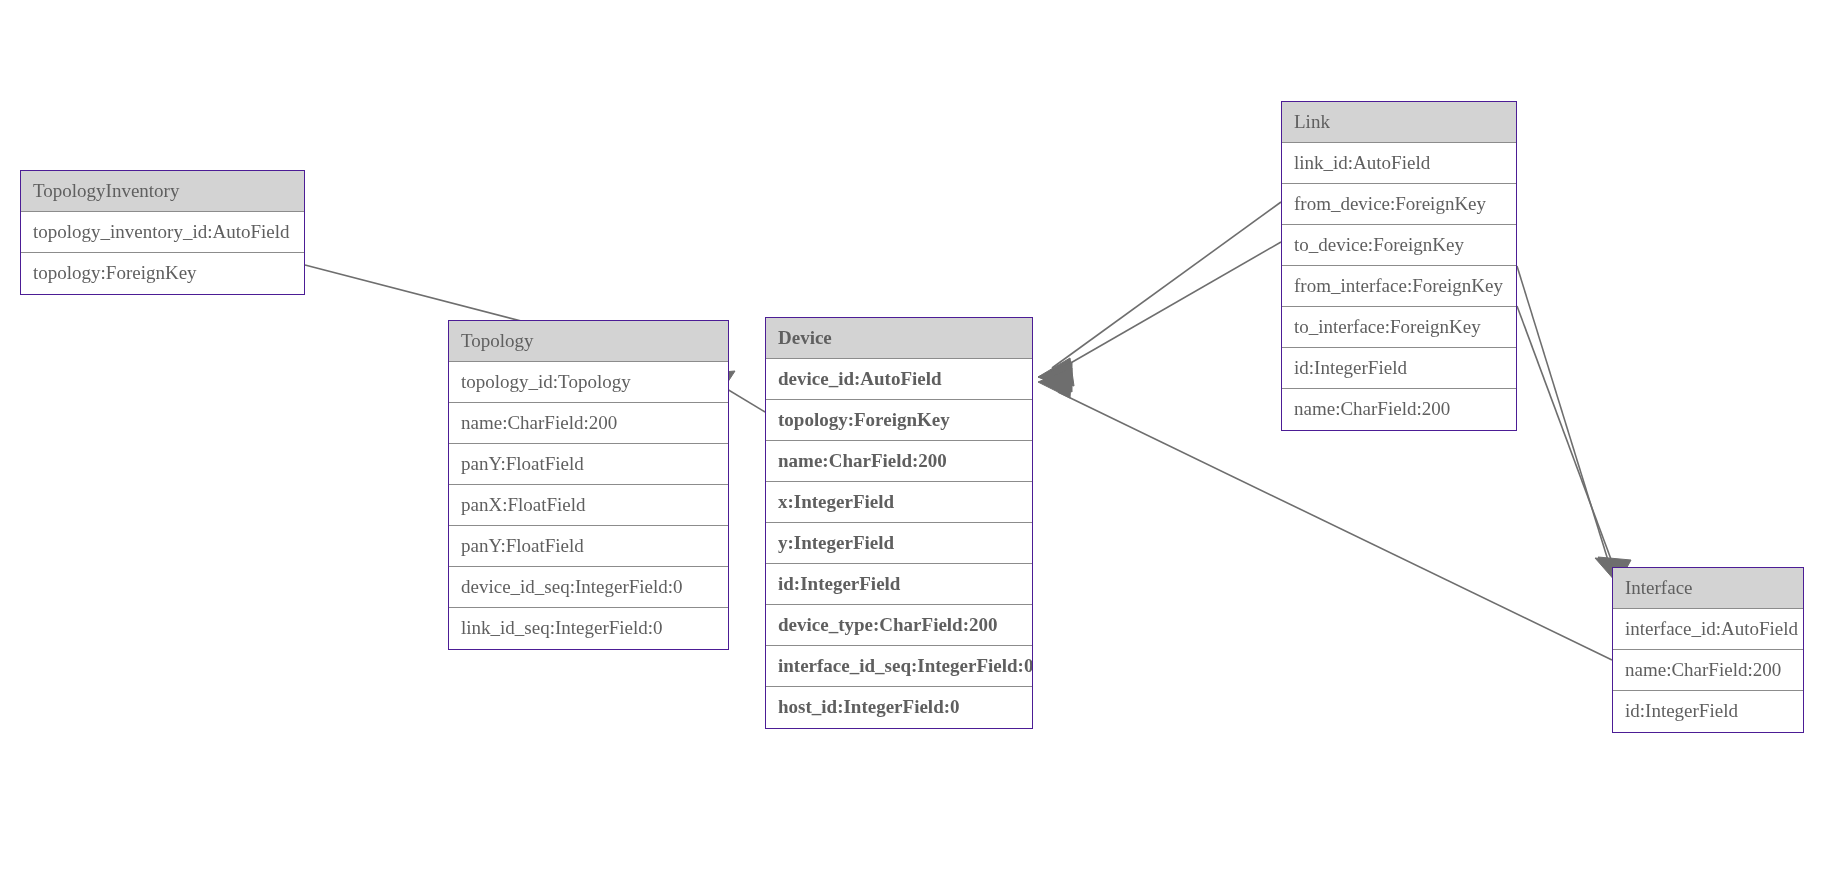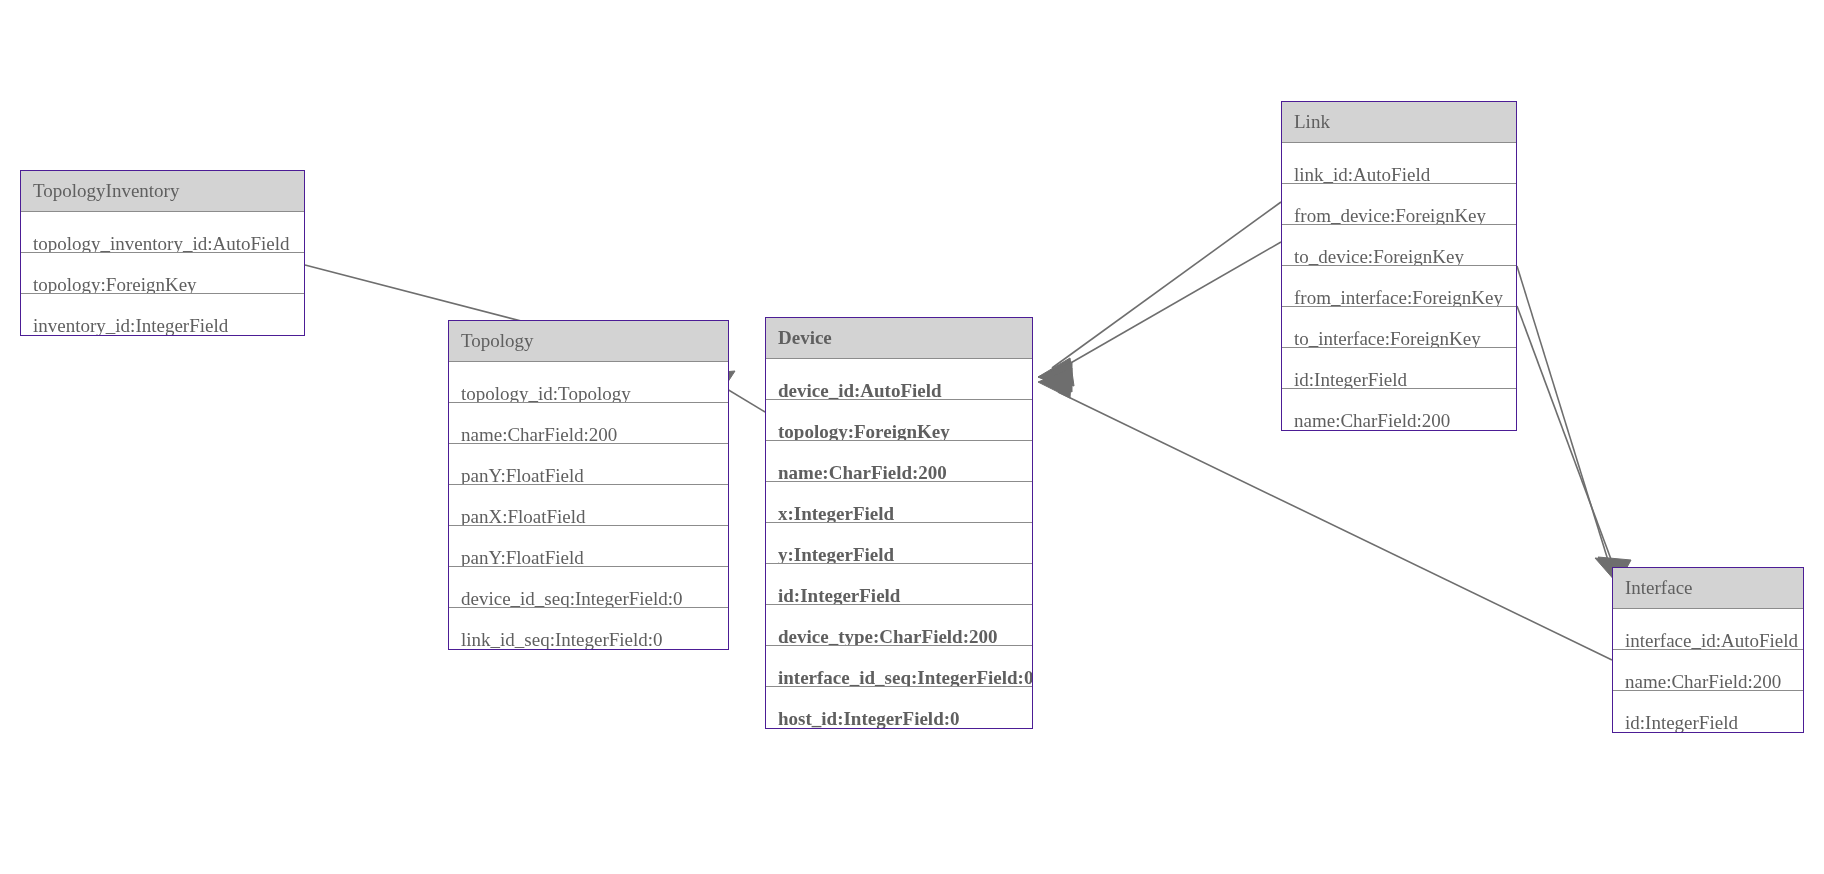--- a/index.html
+++ b/index.html
@@ -44,21 +44,21 @@
     white-space: nowrap;
     overflow: hidden;
   }
   .entity-row {
     box-sizing: border-box;
     height: 41px;
     line-height: 40px;
     border-bottom: 1px solid #8c8c8c;
     color: #5f5f5f;
     font-size: 19px;
-    padding: 12px 0 0 12px;
+    padding: 0 0 0 12px;
     white-space: nowrap;
     overflow: hidden;
     background: #ffffff;
   }
   .entity-row:last-child {
     border-bottom: none;
   }
 </style>
 </head>
 <body>
@@ -100,21 +100,20 @@
     <g>
       <line x1="1517" y1="306" x2="1615" y2="570" stroke="#6e6e6e" stroke-width="1.6"></line>
       <polygon points="1619,582 1598,557 1631,560" fill="#6e6e6e" stroke="#6e6e6e" stroke-width="1"></polygon>
     </g>
   </svg>
 
   <div class="entity" style="left:20px; top:170px; width:285px;">
     <div class="entity-header">TopologyInventory</div>
     <div class="entity-row">topology_inventory_id:AutoField</div>
     <div class="entity-row">topology:ForeignKey</div>
-    <div class="entity-row">inventory_id:IntegerField</div>
   </div>
 
   <div class="entity" style="left:448px; top:320px; width:281px;">
     <div class="entity-header">Topology</div>
     <div class="entity-row">topology_id:Topology</div>
     <div class="entity-row">name:CharField:200</div>
     <div class="entity-row">panY:FloatField</div>
     <div class="entity-row">panX:FloatField</div>
     <div class="entity-row">panY:FloatField</div>
     <div class="entity-row">device_id_seq:IntegerField:0</div>

